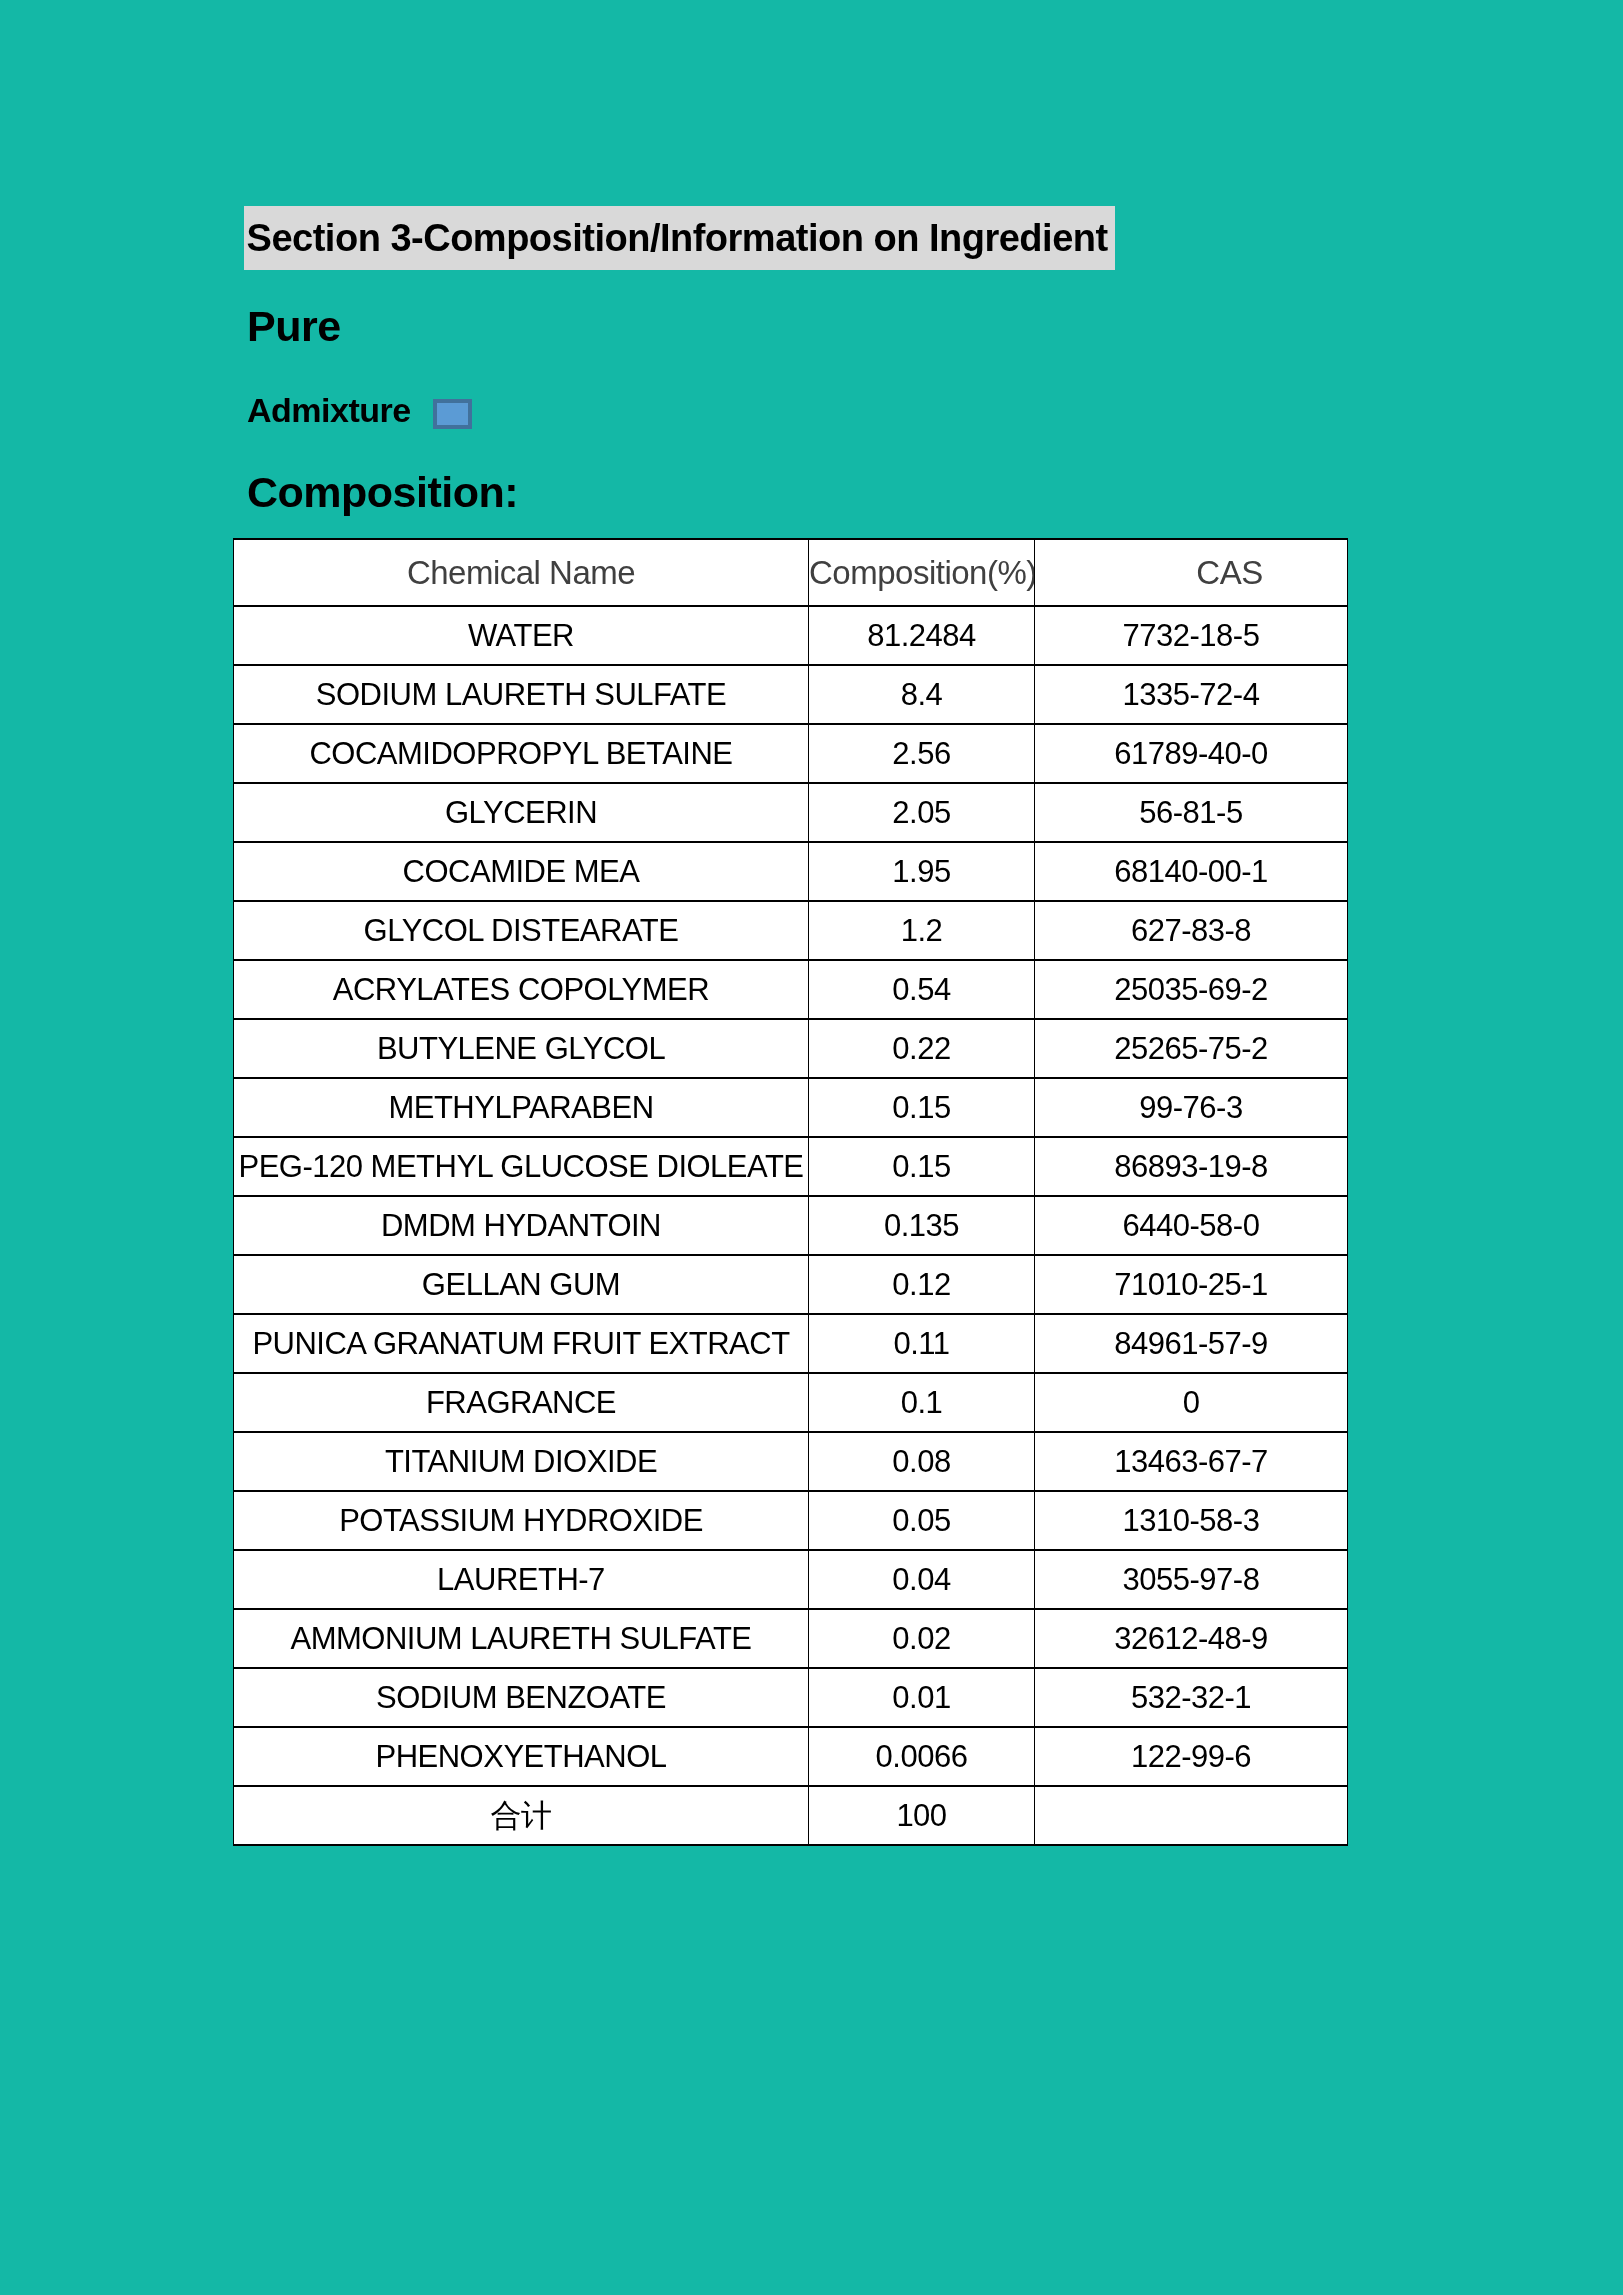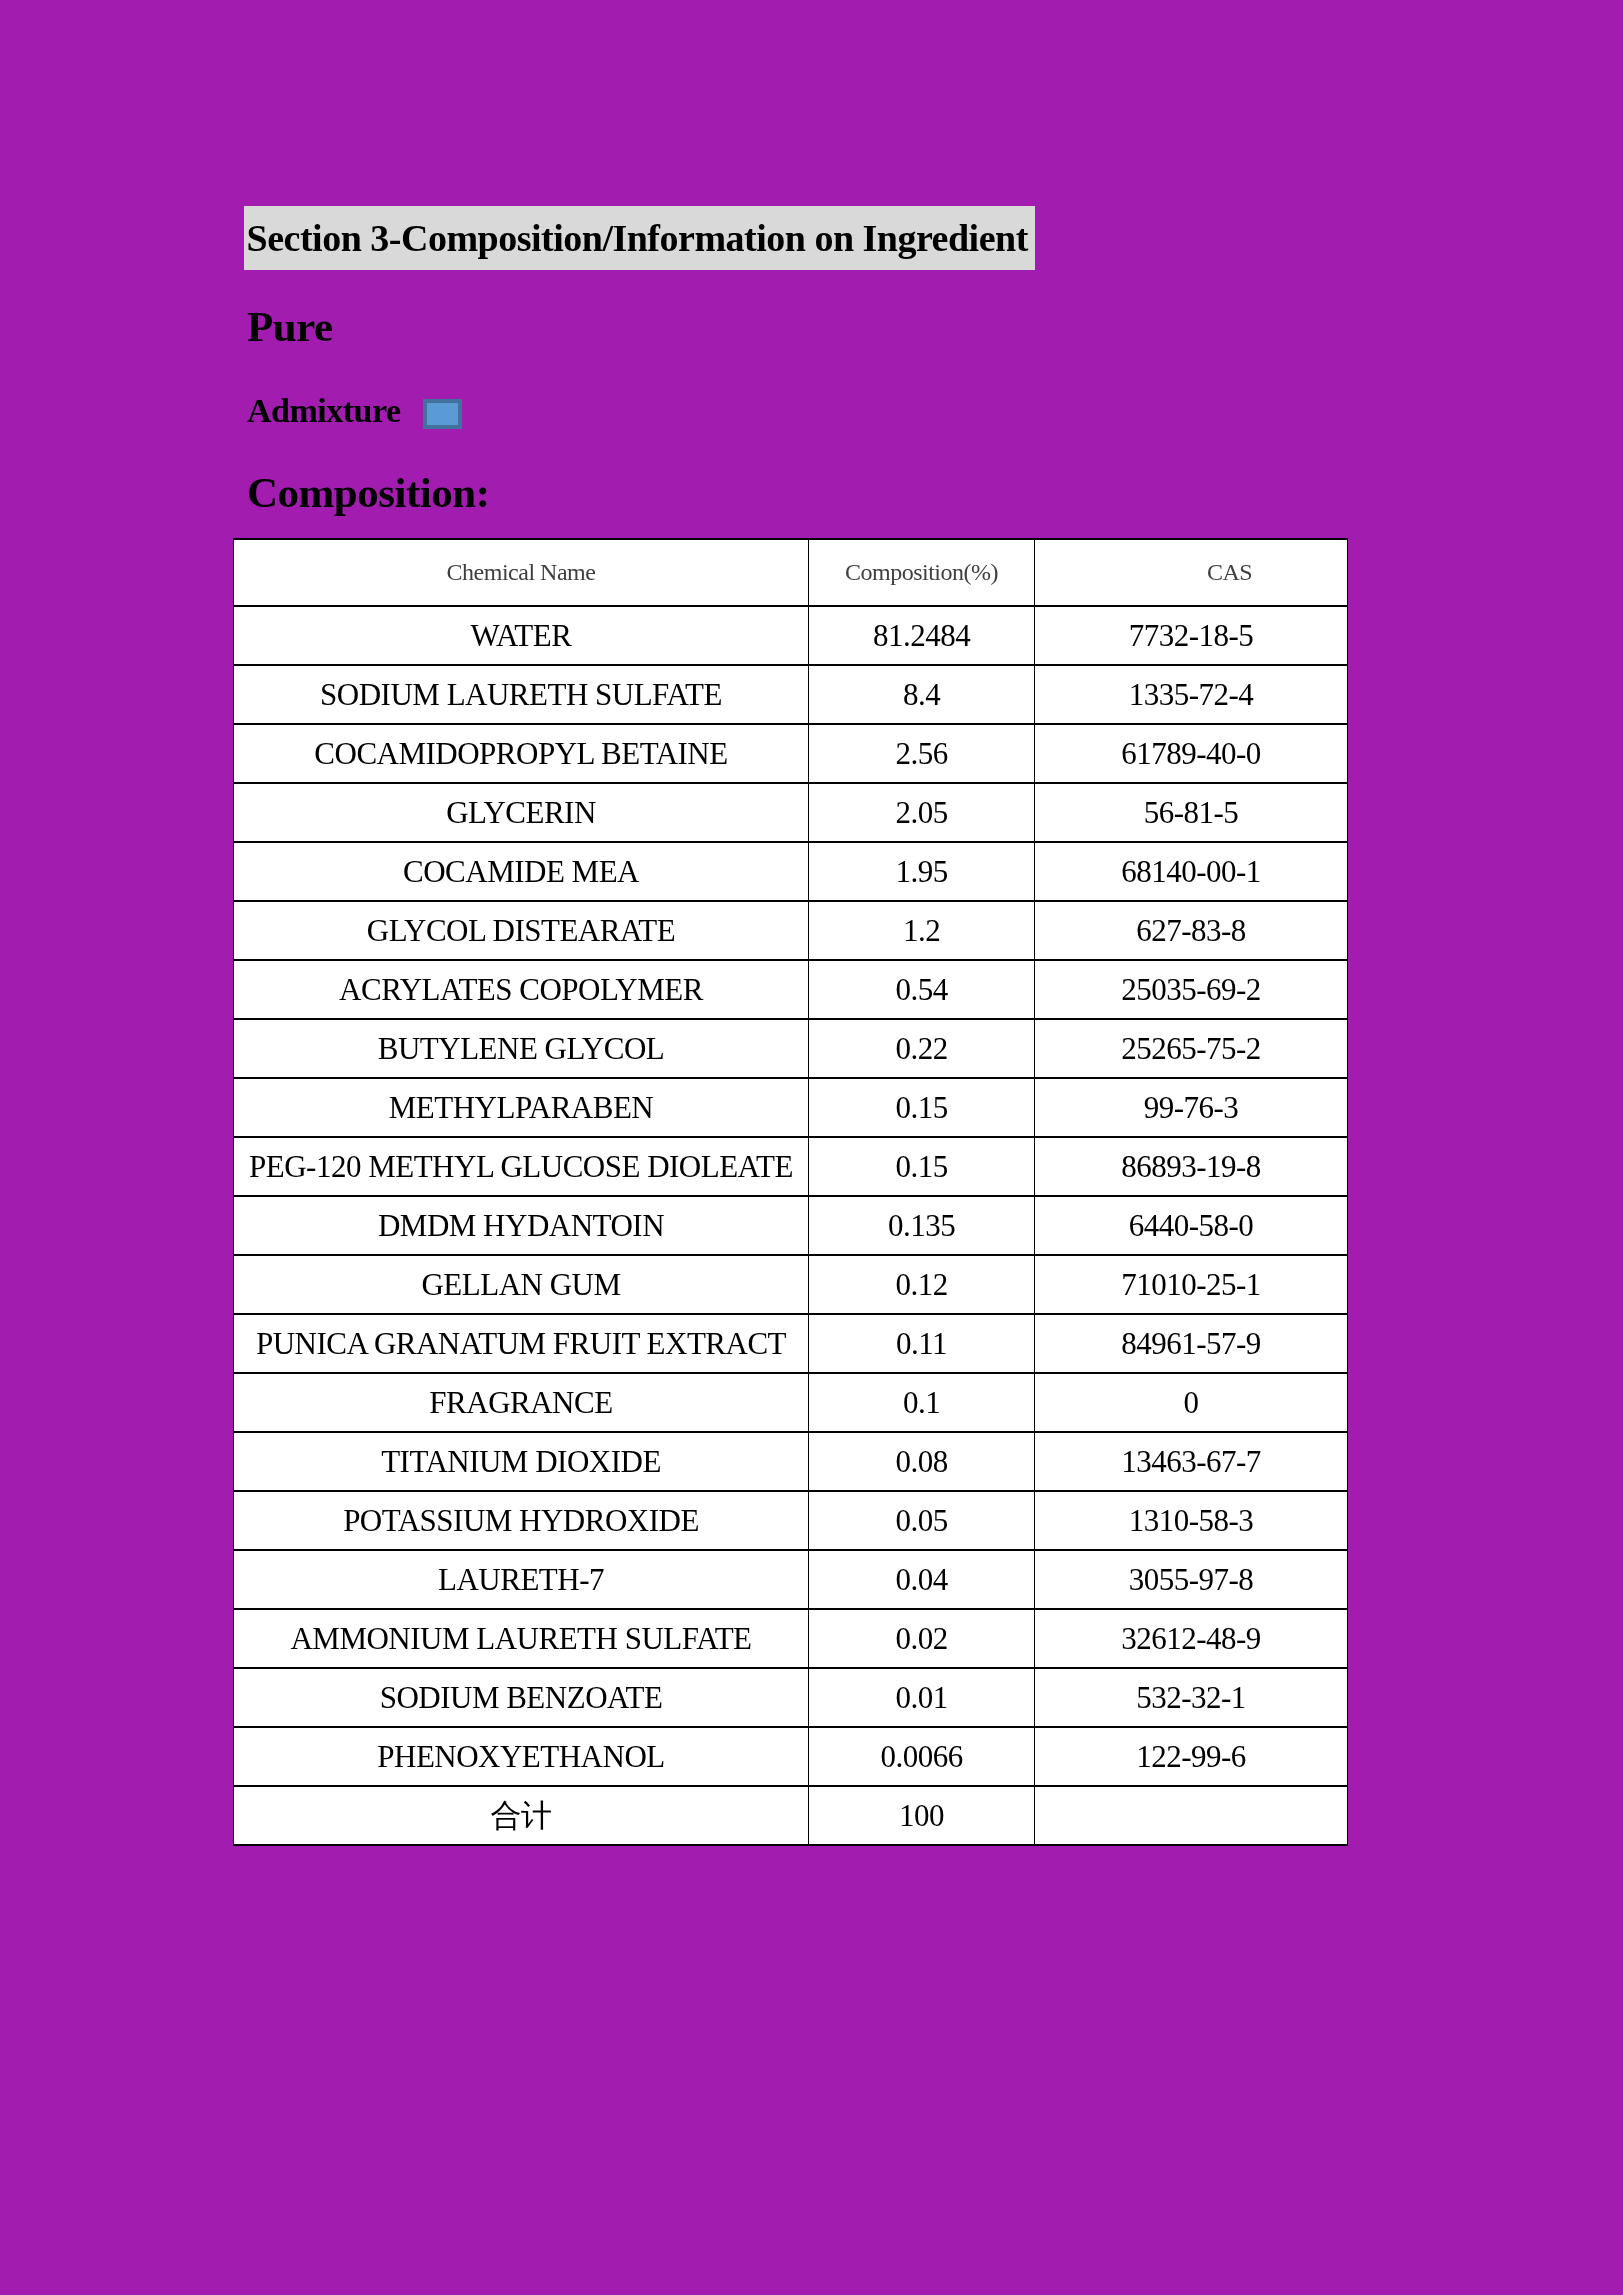--- a/index.html
+++ b/index.html
@@ -4,22 +4,22 @@
 <style>
   html, body {
     margin: 0;
     padding: 0;
     background: #ffffff;
   }
   .page {
     position: relative;
     width: 1623px;
     height: 2295px;
-    background: #a21caf;
-    font-family: Liberation Serif, serif;
+    background: #14b8a6;
+    font-family: Liberation Sans, sans-serif;
     color: #000000;
     letter-spacing: -0.5px;
   }
   .section-title {
     position: absolute;
     left: 244px;
     top: 206px;
     margin: 0;
     background: var(--highlight-color, #D9D9D9);
     font-size: 38px;
@@ -81,21 +81,21 @@
     border-bottom: 2.6px solid #000000;
     text-align: center;
     vertical-align: middle;
     overflow: hidden;
     padding: 0;
   }
   table.composition thead tr {
     height: 67px;
   }
   table.composition thead th {
-    font-size: 24px;
+    font-size: 33px;
     font-weight: normal;
     color: var(--header-text, #404040);
   }
   table.composition thead th.cas-head {
     padding-left: 77px;
   }
   table.composition tbody tr {
     height: 59px;
   }
   table.composition tbody td {

